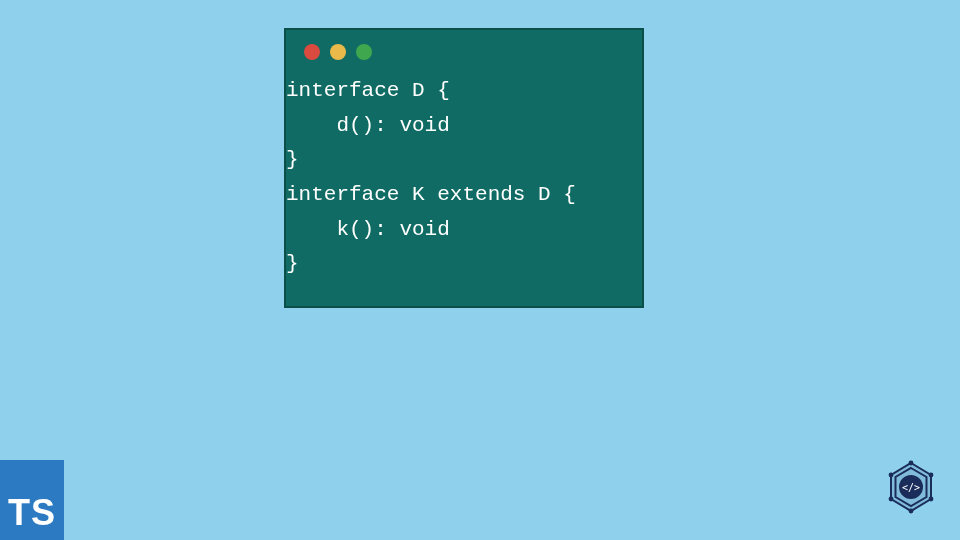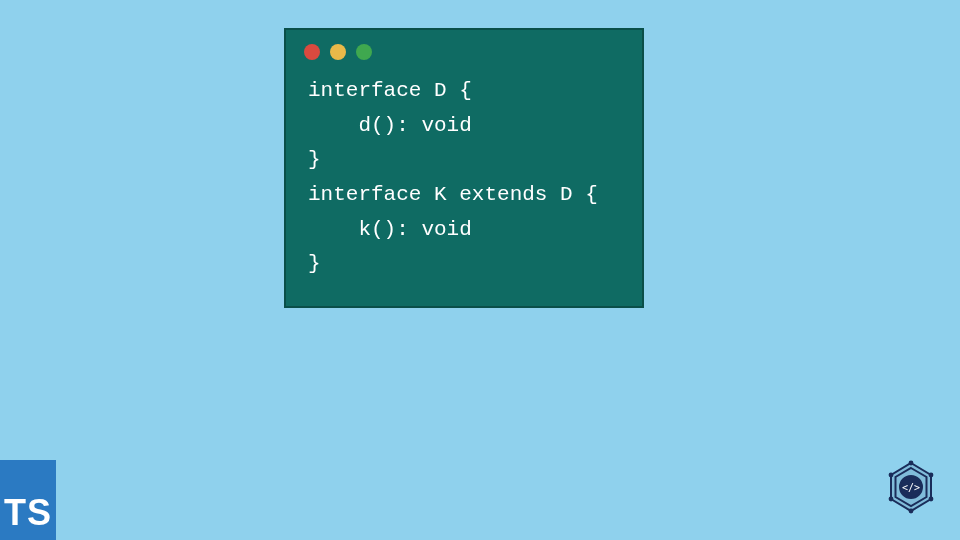--- a/index.html
+++ b/index.html
@@ -30,27 +30,27 @@
   }
   .dot.red { background: #d94a3f; }
   .dot.yellow { background: #e9b949; }
   .dot.green { background: #3fa84f; }
   .code {
     color: #ffffff;
     font-family: Menlo, Consolas, "Courier New", monospace;
     font-size: 21px;
     line-height: 1.65;
     white-space: pre;
-    padding: 4px 14px 6px 22px;
+    padding: 4px 14px 6px 0;
   }
   .ts-badge {
     position: absolute;
     left: 0;
     bottom: 0;
-    width: 56px;
+    width: 64px;
     height: 80px;
     background: #2b7ac2;
     color: #ffffff;
     font-weight: 700;
     font-size: 36px;
     display: flex;
     align-items: flex-end;
     justify-content: center;
     padding-bottom: 6px;
     font-family: Arial, sans-serif;

